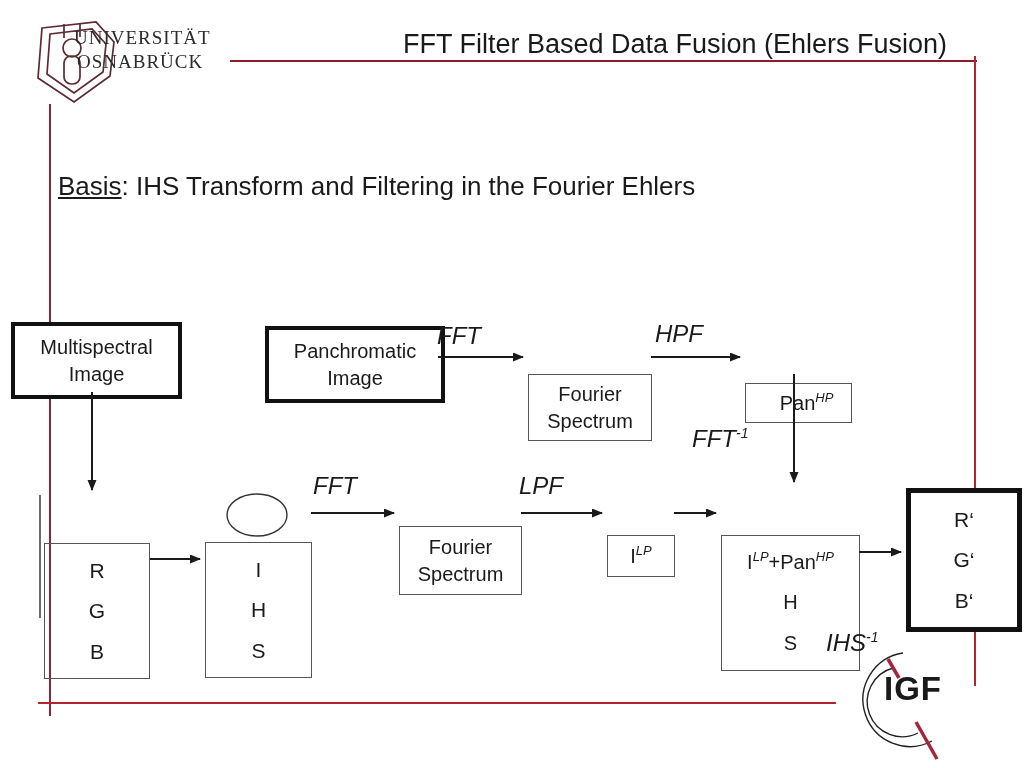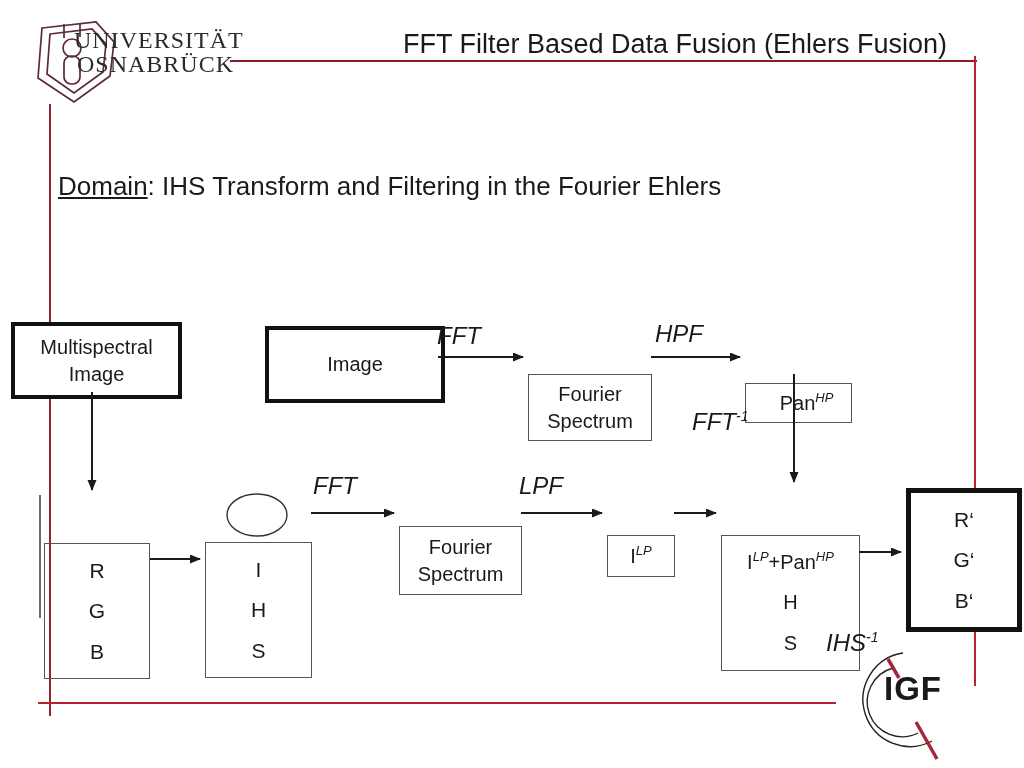--- a/index.html
+++ b/index.html
@@ -12,21 +12,21 @@
   .dbox{position:absolute;z-index:2;display:flex;flex-direction:column;align-items:center;
         justify-content:center;text-align:left;font-size:20px;line-height:27px;background:#fff;}
   .thick{border:4px solid #111;}
   .thin{border:1.6px solid #555;margin-top:48px;}
   .stack{justify-content:space-around;font-size:21px;padding:6px 0;}
   sup.sp{font-style:italic;font-size:13px;vertical-align:super;line-height:0;}
   
   .flabel{position:absolute;z-index:4;font-style:italic;font-size:24px;text-align:left;width:90px;}
   .flabel sup{font-size:14px;font-style:italic;line-height:0;}
   
-  .uniword{position:absolute;font-family:"Liberation Serif",serif;font-size:24px;
+  .uniword{position:absolute;font-family:"Liberation Serif",serif;font-size:19px;
            letter-spacing:1px;color:#2b2b2b;z-index:2;}
   .title{position:absolute;left:335px;top:29px;width:680px;text-align:center;
          font-size:27px;font-weight:normal;white-space:nowrap;z-index:2;}
   .basis{position:absolute;left:58px;top:171px;font-size:26px;z-index:2;}
   .basis .u{text-decoration:underline;}
   svg{display:block;}
   .overlay{position:absolute;left:0;top:0;z-index:3;pointer-events:none;}
   .igf-text{position:absolute;left:884px;top:670px;font-size:33px;font-weight:600;
             letter-spacing:1px;z-index:2;}
 </style>
@@ -45,29 +45,30 @@
     <path d="M 38,8 L 38,22 M 54,7 L 54,21"></path>
     <circle cx="46" cy="32" r="9"></circle>
     <rect x="38" y="40" width="16" height="28" rx="7"></rect>
   </g>
 </svg>
 <div class="uniword" style="left:74px;top:27px;">UNIVERSITÄT</div>
 <div class="uniword" style="left:77px;top:51px;">OSNABRÜCK</div>
 <div class="title">FFT Filter Based Data Fusion (Ehlers Fusion)</div>
 
 <div class="basis">
-  <span class="u">Domain</span><span>: IHS Transform and Filtering in the Fourier Ehlers</span>
+  <span class="u">Basis</span><span>: IHS Transform and Filtering in the Fourier Ehlers</span>
 </div>
 
 <div class="dbox thick" style="left:11px;top:322px;width:163px;height:69px;">
   <span>Multispectral</span>
   <span>Image</span>
 </div>
 
 <div class="dbox thick" style="left:265px;top:326px;width:172px;height:69px;">
+  <span>Panchromatic</span>
   <span>Image</span>
 </div>
 
 <div class="dbox thin" style="left:528px;top:326px;width:122px;height:65px;">
   <span>Fourier</span>
   <span>Spectrum</span>
 </div>
 
 <div class="dbox thin" style="left:745px;top:335px;width:89px;height:38px;padding-left:16px;">
   <span><span>Pan</span><sup class="sp">HP</sup></span>
@@ -103,21 +104,21 @@
 </div>
 
 <div class="dbox thick stack" style="left:906px;top:488px;width:106px;height:122px;border-width:5px;">
   <span>R‘</span>
   <span>G‘</span>
   <span>B‘</span>
 </div>
 
 <div class="flabel" style="left:437px;top:322px;">FFT</div>
 <div class="flabel" style="left:655px;top:320px;font-style:italic;">HPF</div>
-<div class="flabel" style="left:692px;top:408px;">
+<div class="flabel" style="left:692px;top:425px;">
   <span>FFT</span><sup>-1</sup>
 </div>
 <div class="flabel" style="left:313px;top:472px;">FFT</div>
 <div class="flabel" style="left:519px;top:472px;">LPF</div>
 <div class="flabel" style="left:826px;top:629px;">
   <span>IHS</span><sup>-1</sup>
 </div>
 
 <div class="igf-text">IGF</div>
 <svg class="overlay" width="1024" height="768" viewBox="0 0 1024 768">

